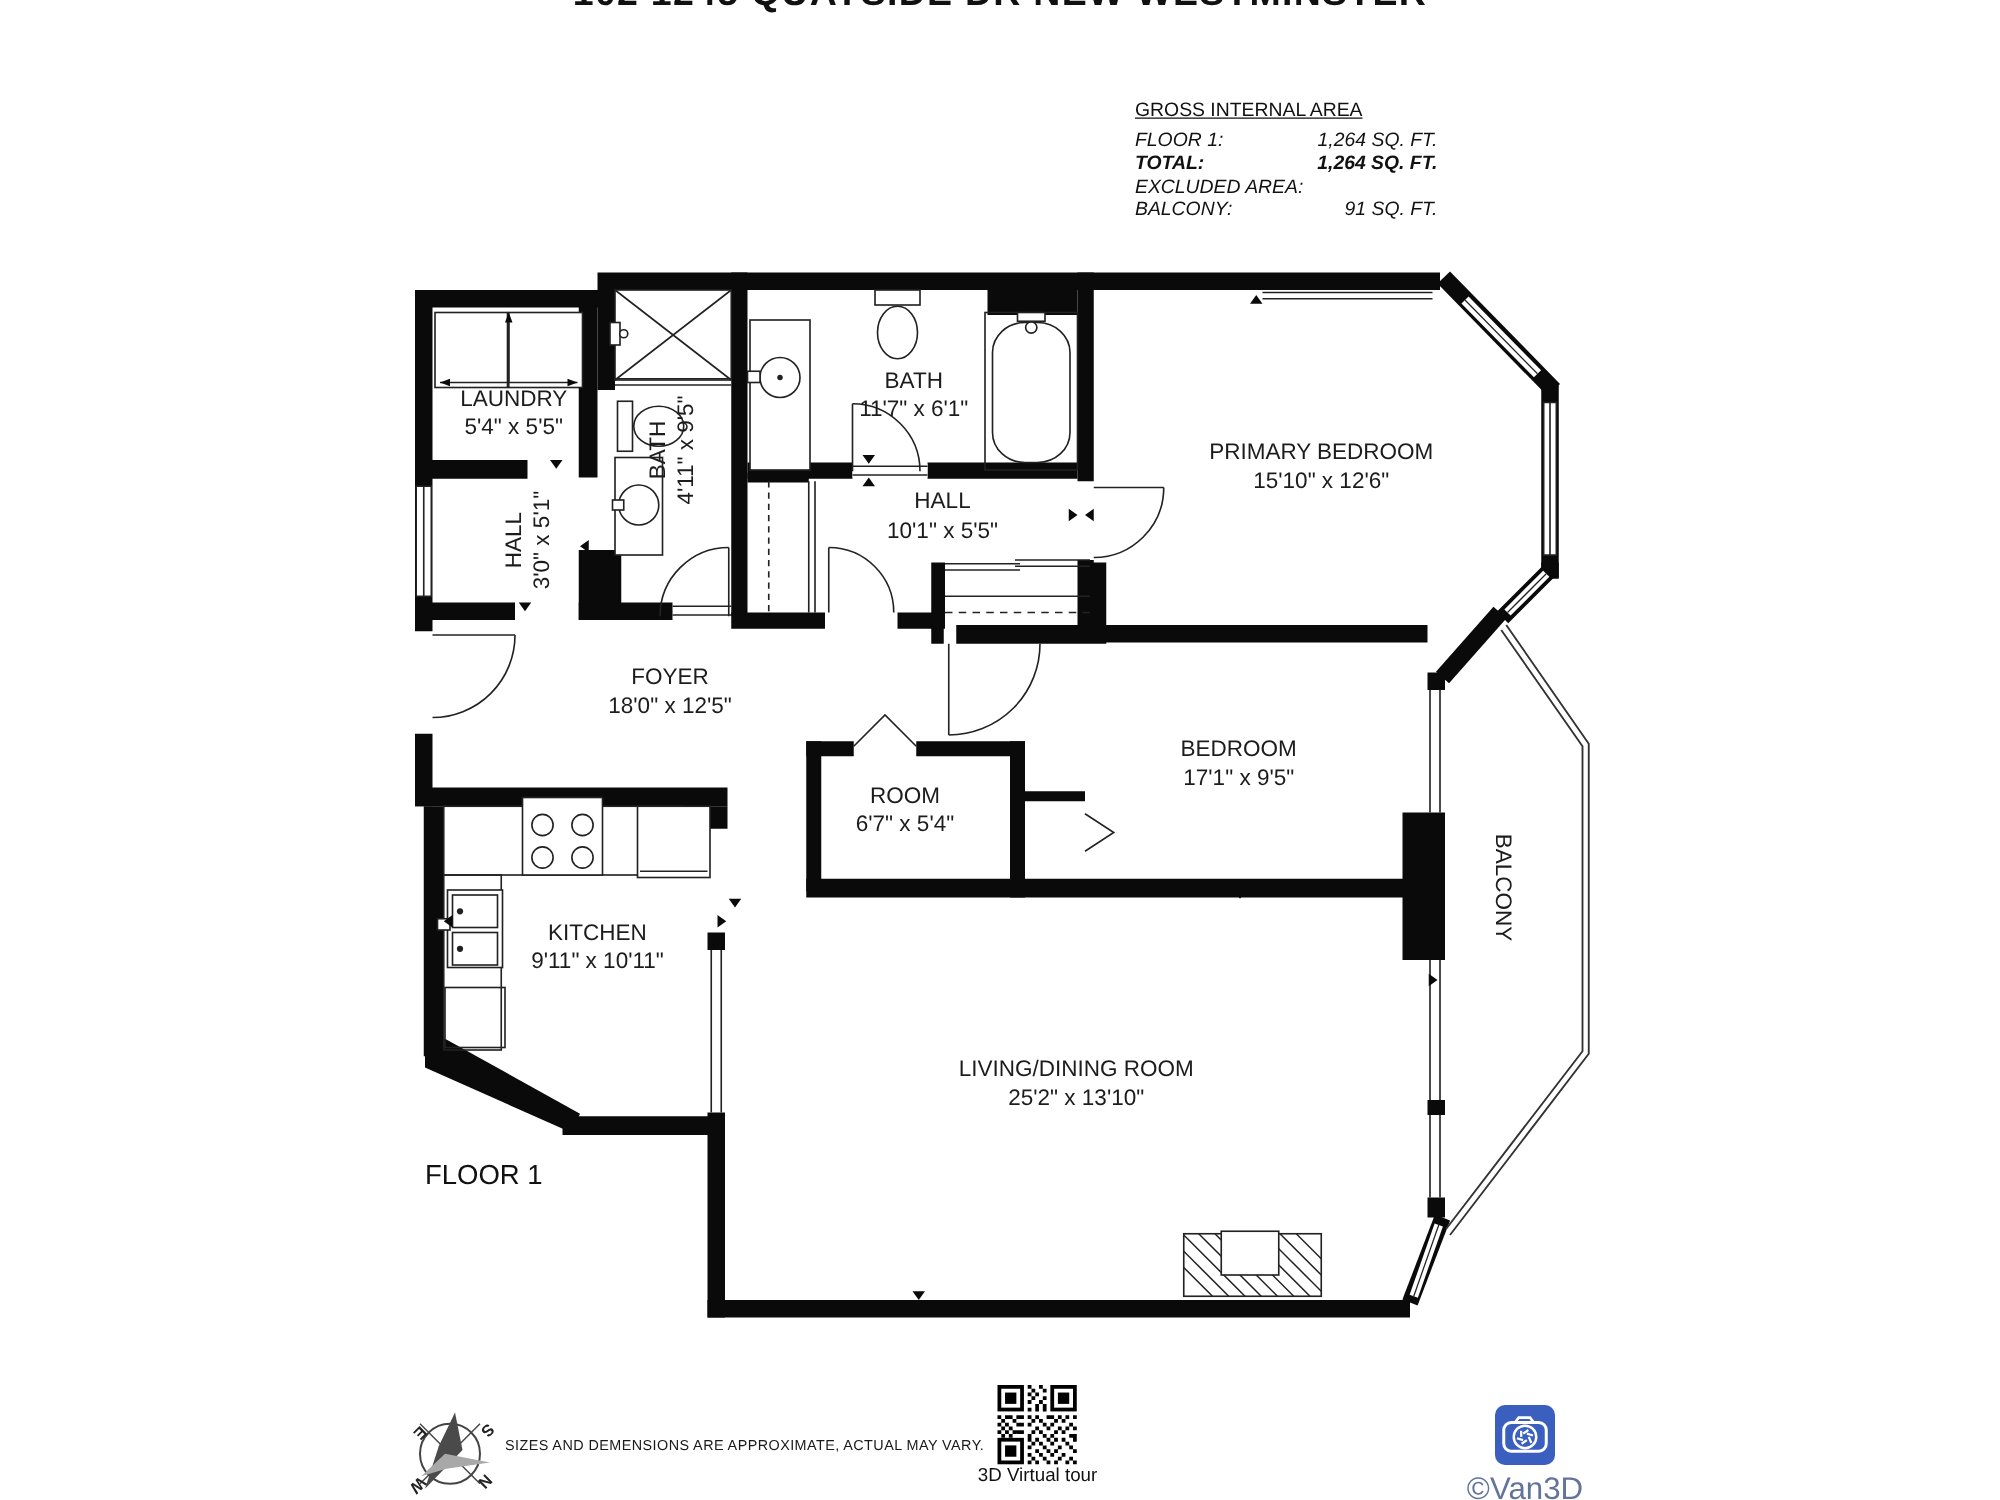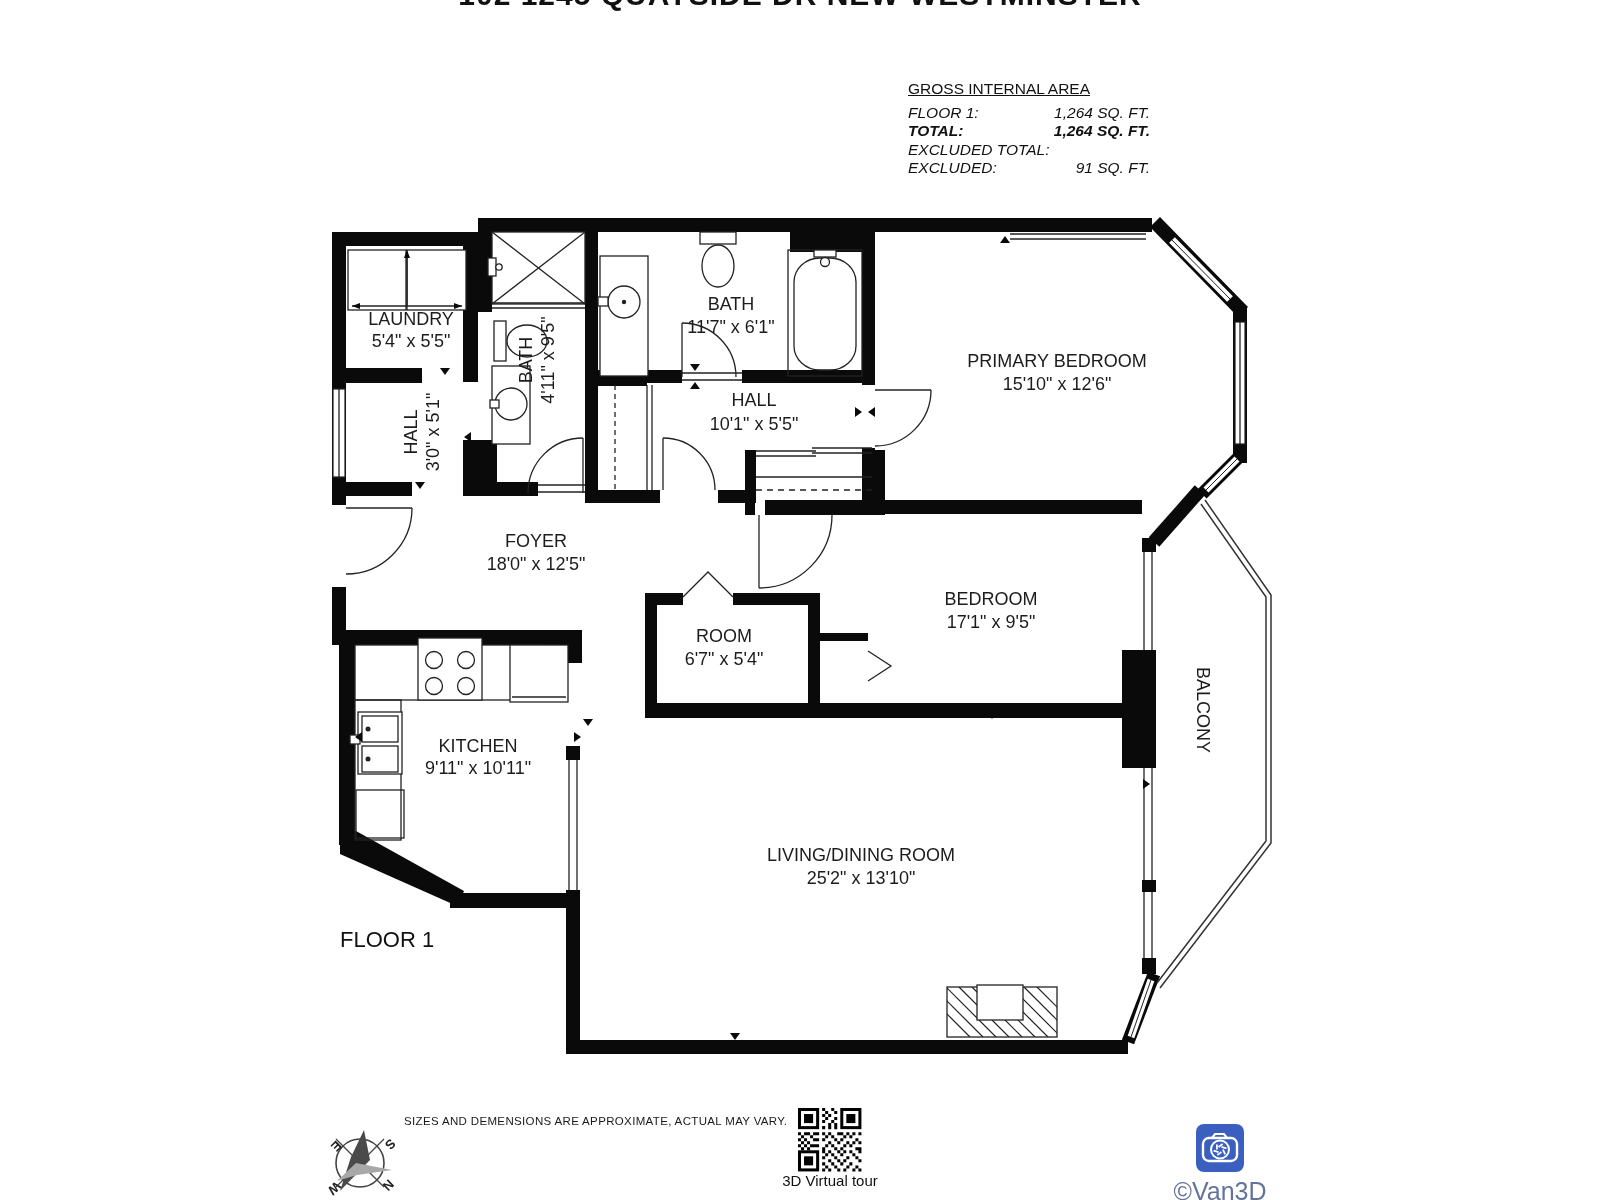--- a/index.html
+++ b/index.html
@@ -5,21 +5,21 @@
   html,body{margin:0;padding:0;background:#fff;}
   .page{position:relative;width:1600px;height:1200px;background:#fff;overflow:hidden;
         font-family:"Liberation Sans",sans-serif;color:#111;}
   .title{position:absolute;top:-22px;left:0;width:1600px;text-align:center;
          font-size:30px;font-weight:bold;letter-spacing:1px;white-space:nowrap;}
   .area-box{position:absolute;left:908px;top:80px;width:242px;font-size:15.5px;line-height:18.6px;}
   .area-heading{text-decoration:underline;margin-bottom:5px;}
   .area-row{display:flex;justify-content:space-between;font-style:italic;}
   .area-row.bold{font-weight:bold;text-align:right;}
   .planlayer{position:absolute;left:0;top:0;}
-  .disclaimer{position:absolute;left:404px;top:1115px;font-size:11.5px;letter-spacing:.35px;color:#1a1a1a;white-space:nowrap;}
+  .disclaimer{position:absolute;left:404px;top:1151px;font-size:11.5px;letter-spacing:.35px;color:#1a1a1a;white-space:nowrap;}
   .qr-label{position:absolute;left:775px;top:1172px;width:110px;text-align:center;font-size:15px;color:#111;}
   .credit{position:absolute;left:1150px;top:1177px;width:140px;text-align:center;
           font-size:25px;color:#64739b;font-weight:500;}
   svg text{font-family:"Liberation Sans",sans-serif;}
   .roomname,.roomdims{font-size:18px;fill:#1c1c1c;}
   .floorlabel{font-size:22px;fill:#111;}
   .thin{stroke:#222;stroke-width:1.3;fill:none;}
   .fix{stroke:#222;stroke-width:1.3;fill:#fff;}
   .wall{fill:#0a0a0a;}
 </style>
@@ -34,25 +34,25 @@
     <div class="area-heading">GROSS INTERNAL AREA</div>
     <div class="area-row">
       <span>FLOOR 1:</span>
       <span>1,264 SQ. FT.</span>
     </div>
     <div class="area-row bold">
       <span>TOTAL:</span>
       <span>1,264 SQ. FT.</span>
     </div>
     <div class="area-row">
-      <span>EXCLUDED TOTAL:</span>
+      <span>EXCLUDED AREA:</span>
       <span></span>
     </div>
     <div class="area-row">
-      <span>EXCLUDED:</span>
+      <span>BALCONY:</span>
       <span>91 SQ. FT.</span>
     </div>
   </div>
 
   <svg class="planlayer" width="1600" height="1200" viewBox="0 0 1600 1200">
 
     <g class="wall">
       <rect x="332" y="232" width="160" height="14"></rect>
       <rect x="492" y="218" width="660" height="14"></rect>
       <rect x="332" y="232" width="14" height="273"></rect>

